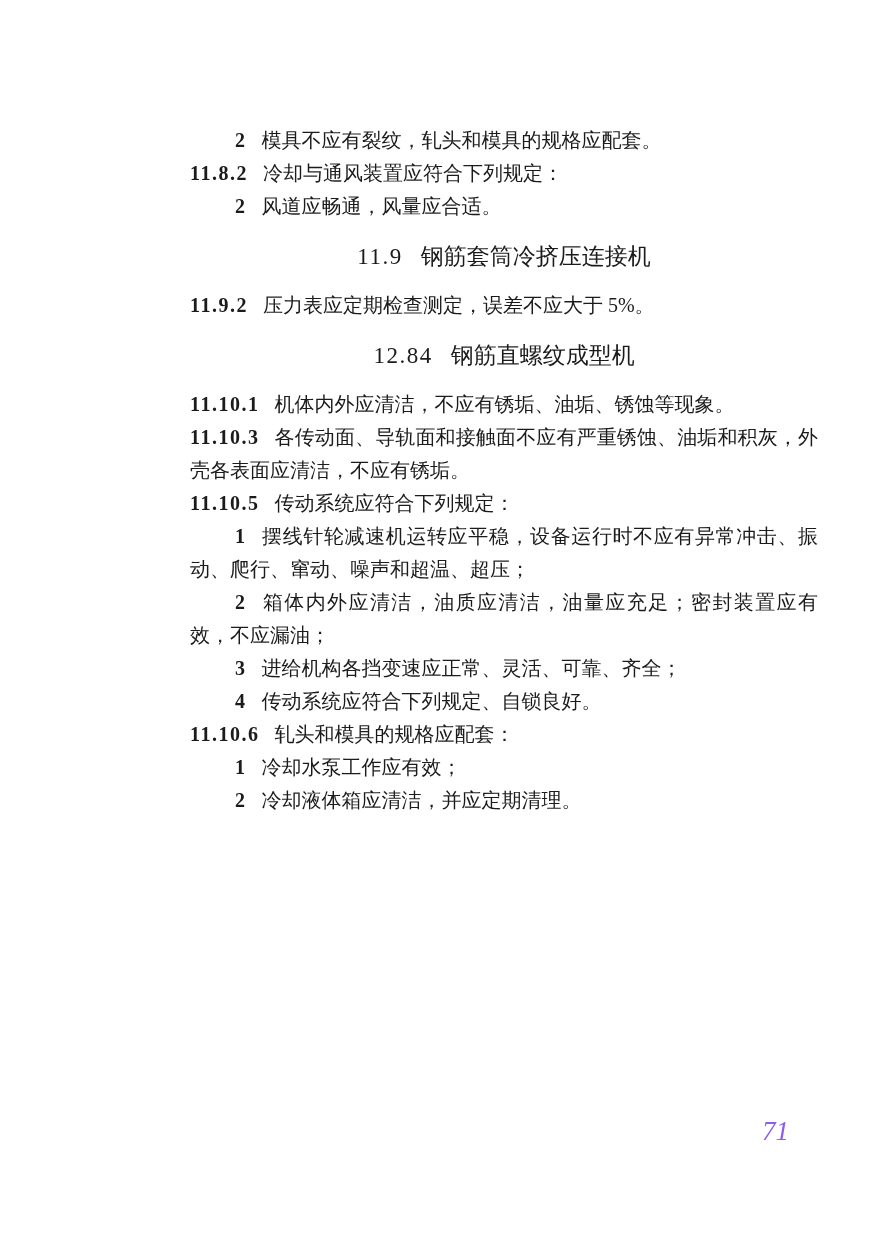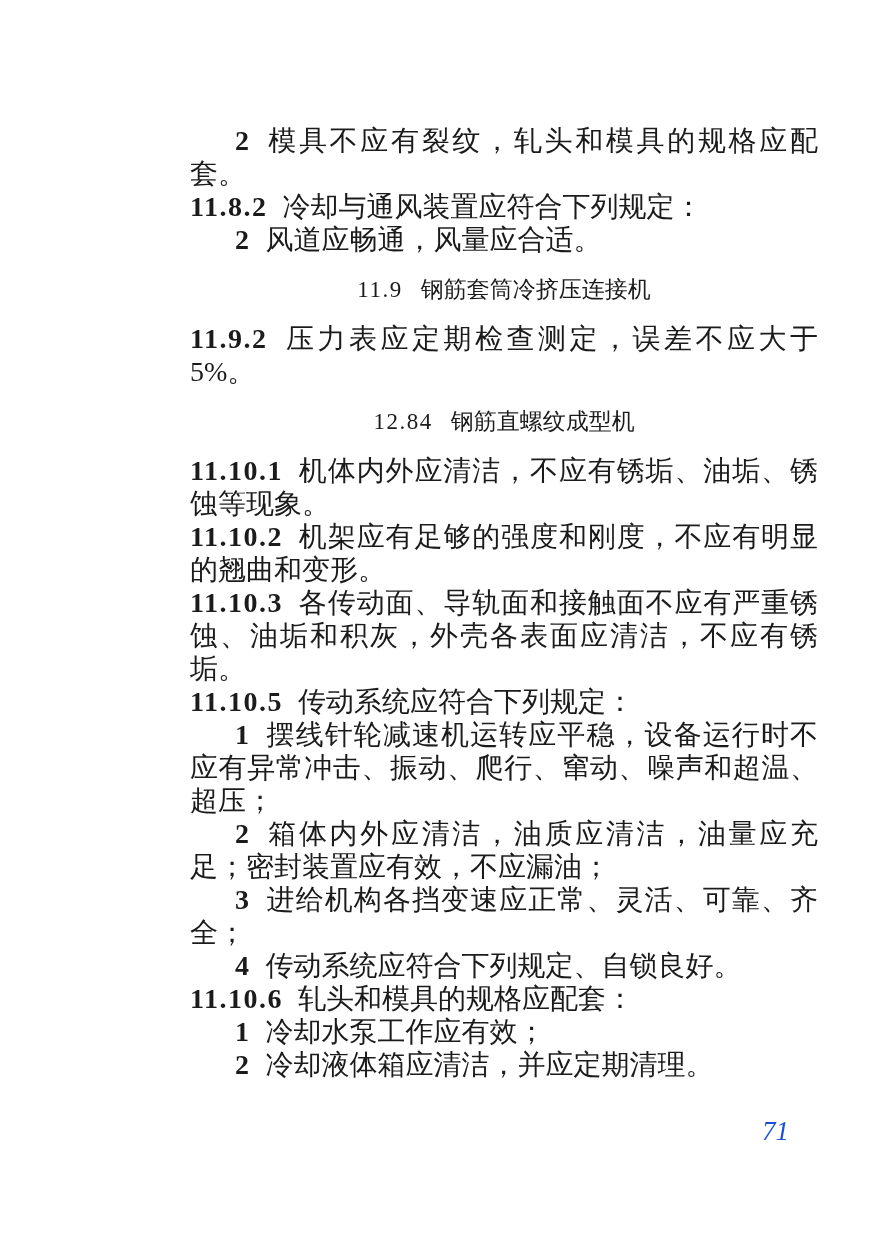--- a/index.html
+++ b/index.html
@@ -14,21 +14,21 @@
     font-family: "Liberation Serif", "DejaVu Serif", serif;
     overflow: hidden;
   }
   .content {
     position: absolute;
     left: 190px;
     top: 124px;
     width: 628px;
   }
   p.clause, p.item {
-    font-size: 28px;
+    font-size: 20px;
     line-height: 33px;
     text-align: justify;
   }
   p.item { text-indent: 45px; }
   p.clause .num,
   p.item .num {
     font-weight: bold;
     margin-right: 15px;
     letter-spacing: 1.5px;
   }
@@ -45,37 +45,36 @@
     margin-right: 18px;
     letter-spacing: 1.5px;
   }
   .page-number {
     position: absolute;
     left: 762px;
     top: 1116px;
     font-family: "Liberation Serif", "DejaVu Serif", serif;
     font-style: italic;
     font-size: 27px;
-    color: #1d4ed8;
+    color: #8b5cf6;
   }
 </style>
 </head>
 <body>
 
 <div class="page">
   <div class="content">
 
   <p class="item"><span class="num">2</span><span class="txt">模具不应有裂纹，轧头和模具的规格应配套。</span></p>
       <p class="clause"><span class="num">11.8.2</span><span class="txt">冷却与通风装置应符合下列规定：</span></p>
       <p class="item"><span class="num">2</span><span class="txt">风道应畅通，风量应合适。</span></p>
       <p class="heading"><span class="num">11.9</span><span class="txt">钢筋套筒冷挤压连接机</span></p>
       <p class="clause"><span class="num">11.9.2</span><span class="txt">压力表应定期检查测定，误差不应大于 5%。</span></p>
       <p class="heading"><span class="num">12.84</span><span class="txt">钢筋直螺纹成型机</span></p>
       <p class="clause"><span class="num">11.10.1</span><span class="txt">机体内外应清洁，不应有锈垢、油垢、锈蚀等现象。</span></p>
-      <p class="clause"><span class="num">11.10.2</span><span class="txt">机架应有足够的强度和刚度，不应有明显的翘曲和变形。</span></p>
       <p class="clause"><span class="num">11.10.3</span><span class="txt">各传动面、导轨面和接触面不应有严重锈蚀、油垢和积灰，外壳各表面应清洁，不应有锈垢。</span></p>
       <p class="clause"><span class="num">11.10.5</span><span class="txt">传动系统应符合下列规定：</span></p>
       <p class="item"><span class="num">1</span><span class="txt">摆线针轮减速机运转应平稳，设备运行时不应有异常冲击、振动、爬行、窜动、噪声和超温、超压；</span></p>
       <p class="item"><span class="num">2</span><span class="txt">箱体内外应清洁，油质应清洁，油量应充足；密封装置应有效，不应漏油；</span></p>
       <p class="item"><span class="num">3</span><span class="txt">进给机构各挡变速应正常、灵活、可靠、齐全；</span></p>
       <p class="item"><span class="num">4</span><span class="txt">传动系统应符合下列规定、自锁良好。</span></p>
       <p class="clause"><span class="num">11.10.6</span><span class="txt">轧头和模具的规格应配套：</span></p>
       <p class="item"><span class="num">1</span><span class="txt">冷却水泵工作应有效；</span></p>
       <p class="item"><span class="num">2</span><span class="txt">冷却液体箱应清洁，并应定期清理。</span></p>
     </div>

